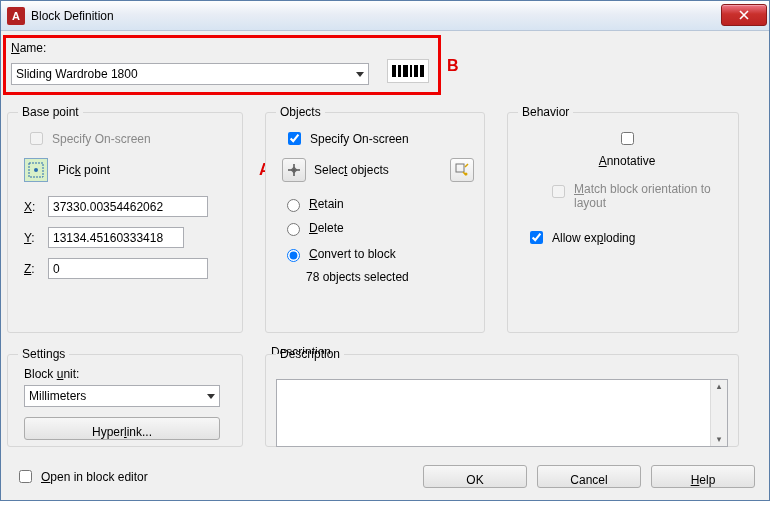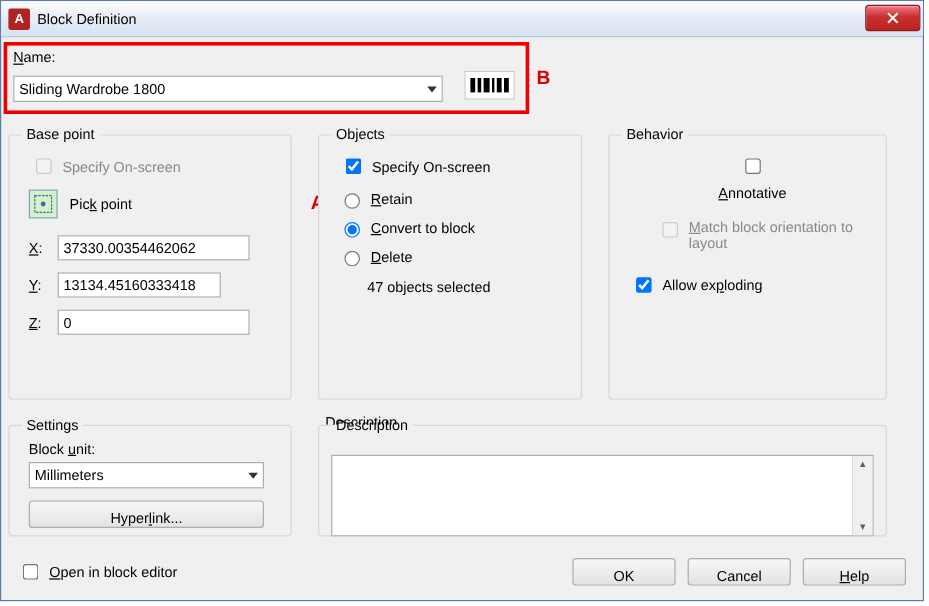--- a/index.html
+++ b/index.html
@@ -24,21 +24,21 @@
 
   .txt { height:21px; border:1px solid #abadb3; background:#fff; padding:1px 4px; }
   .combo { height:22px; border:1px solid #abadb3; background:#fff; padding:1px 4px; display:flex; align-items:center; justify-content:space-between;}
   .combo .caret { width:0;height:0;border-left:4px solid transparent;border-right:4px solid transparent;border-top:5px solid #333; margin-left:6px;}
   .btn { height:23px; border:1px solid #acacac; background:linear-gradient(#f7f7f7,#e3e3e3); border-radius:3px; display:inline-flex; align-items:flex-end; justify-content:center; padding:0 10px;}
   .iconbtn { width:24px; height:24px; border:1px solid #acacac; background:linear-gradient(#f7f7f7,#e3e3e3); border-radius:3px; display:inline-flex; align-items:center; justify-content:center;}
   .arr { color:#606060; font-size:9px; line-height:1;}
   
   .footer { position:absolute; left:14px; right:14px; bottom:12px; display:flex; align-items:center; }
   .footer .spacer { flex:1; }
-  .footer .btn { width:86px; margin-left:10px; }
+  .footer .btn { width:104px; margin-left:10px; }
   
   .pickicon { width:24px; height:24px; border:1px solid #7fa6c9; background:#d8f0c8; display:inline-flex; align-items:center; justify-content:center; }
   .pickicon svg { display:block; }
   
   .qselicon { width:24px; height:24px; border:1px solid #acacac; background:linear-gradient(#fdfdfd,#e8e8e8); border-radius:3px; display:inline-flex; align-items:center; justify-content:center; }
 </style>
 </head>
 <body>
 
 <div class="window">
@@ -104,33 +104,50 @@
         <input class="txt" style="width: 160px;" value="0">
       </div>
     </fieldset>
 
     <fieldset class="gbox" style="left:264px; top:74px; width:220px; height:228px;">
       <legend>Objects</legend>
       <label class="chk" style="margin:4px 0 10px 8px; display:flex;">
         <input type="checkbox" checked="" style="">
         <span>Specify On-screen</span>
       </label>
+      <div style="display:flex; align-items:center; gap:8px; margin:0 0 14px 6px;">
+        <span class="iconbtn">
+          <svg width="14" height="14">
+              <path d="M7 1 L7 13 M1 7 L13 7" stroke="#555" stroke-width="1.5"></path>
+              <circle cx="7" cy="7" r="2.2" fill="none" stroke="#555"></circle>
+            </svg>
+        </span>
+        <span>Selec<span style="text-decoration:underline;">t</span> objects</span>
+        <span style="flex:1;"></span>
+        <span class="qselicon">
+          <svg width="14" height="14">
+              <rect x="1" y="1" width="8" height="8" fill="none" stroke="#777"></rect>
+              <path d="M10 4 L13 1 M11 12 L8 9" stroke="#d9a400" stroke-width="1.5"></path>
+              <circle cx="11" cy="11" r="1.5" fill="#d9a400"></circle>
+            </svg>
+        </span>
+      </div>
       <label class="radio" style="margin:0 0 8px 6px; display:flex;">
         <input type="radio" name="objmode" style="">
         <span><span style="text-decoration:underline;">R</span>etain</span>
       </label>
+      <label class="radio" style="margin:0 0 10px 6px; display:flex;">
+        <input type="radio" name="objmode" style="">
+        <span><span style="text-decoration:underline;">D</span>elete</span>
+      </label>
       <label class="radio" style="margin:0 0 8px 6px; display:flex;">
         <input type="radio" name="objmode" checked="" style="">
         <span><span style="text-decoration:underline;">C</span>onvert to block</span>
       </label>
-      <label class="radio" style="margin:0 0 10px 6px; display:flex;">
-        <input type="radio" name="objmode" style="">
-        <span><span style="text-decoration:underline;">D</span>elete</span>
-      </label>
-      <div style="margin-left:30px;">47 objects selected</div>
+      <div style="margin-left:30px;">78 objects selected</div>
     </fieldset>
 
     <fieldset class="gbox" style="left:506px; top:74px; width:232px; height:228px;">
       <legend>Behavior</legend>
       <label class="chk" style="margin:4px 0 14px 8px; display:flex;flex-direction:column;">
         <input type="checkbox" style="">
         <span><span style="text-decoration:underline;">A</span>nnotative</span>
       </label>
       <label class="chk disabled" style="margin:0 0 18px 30px; display:flex; align-items:flex-start;">
         <input type="checkbox" disabled="" style="">

